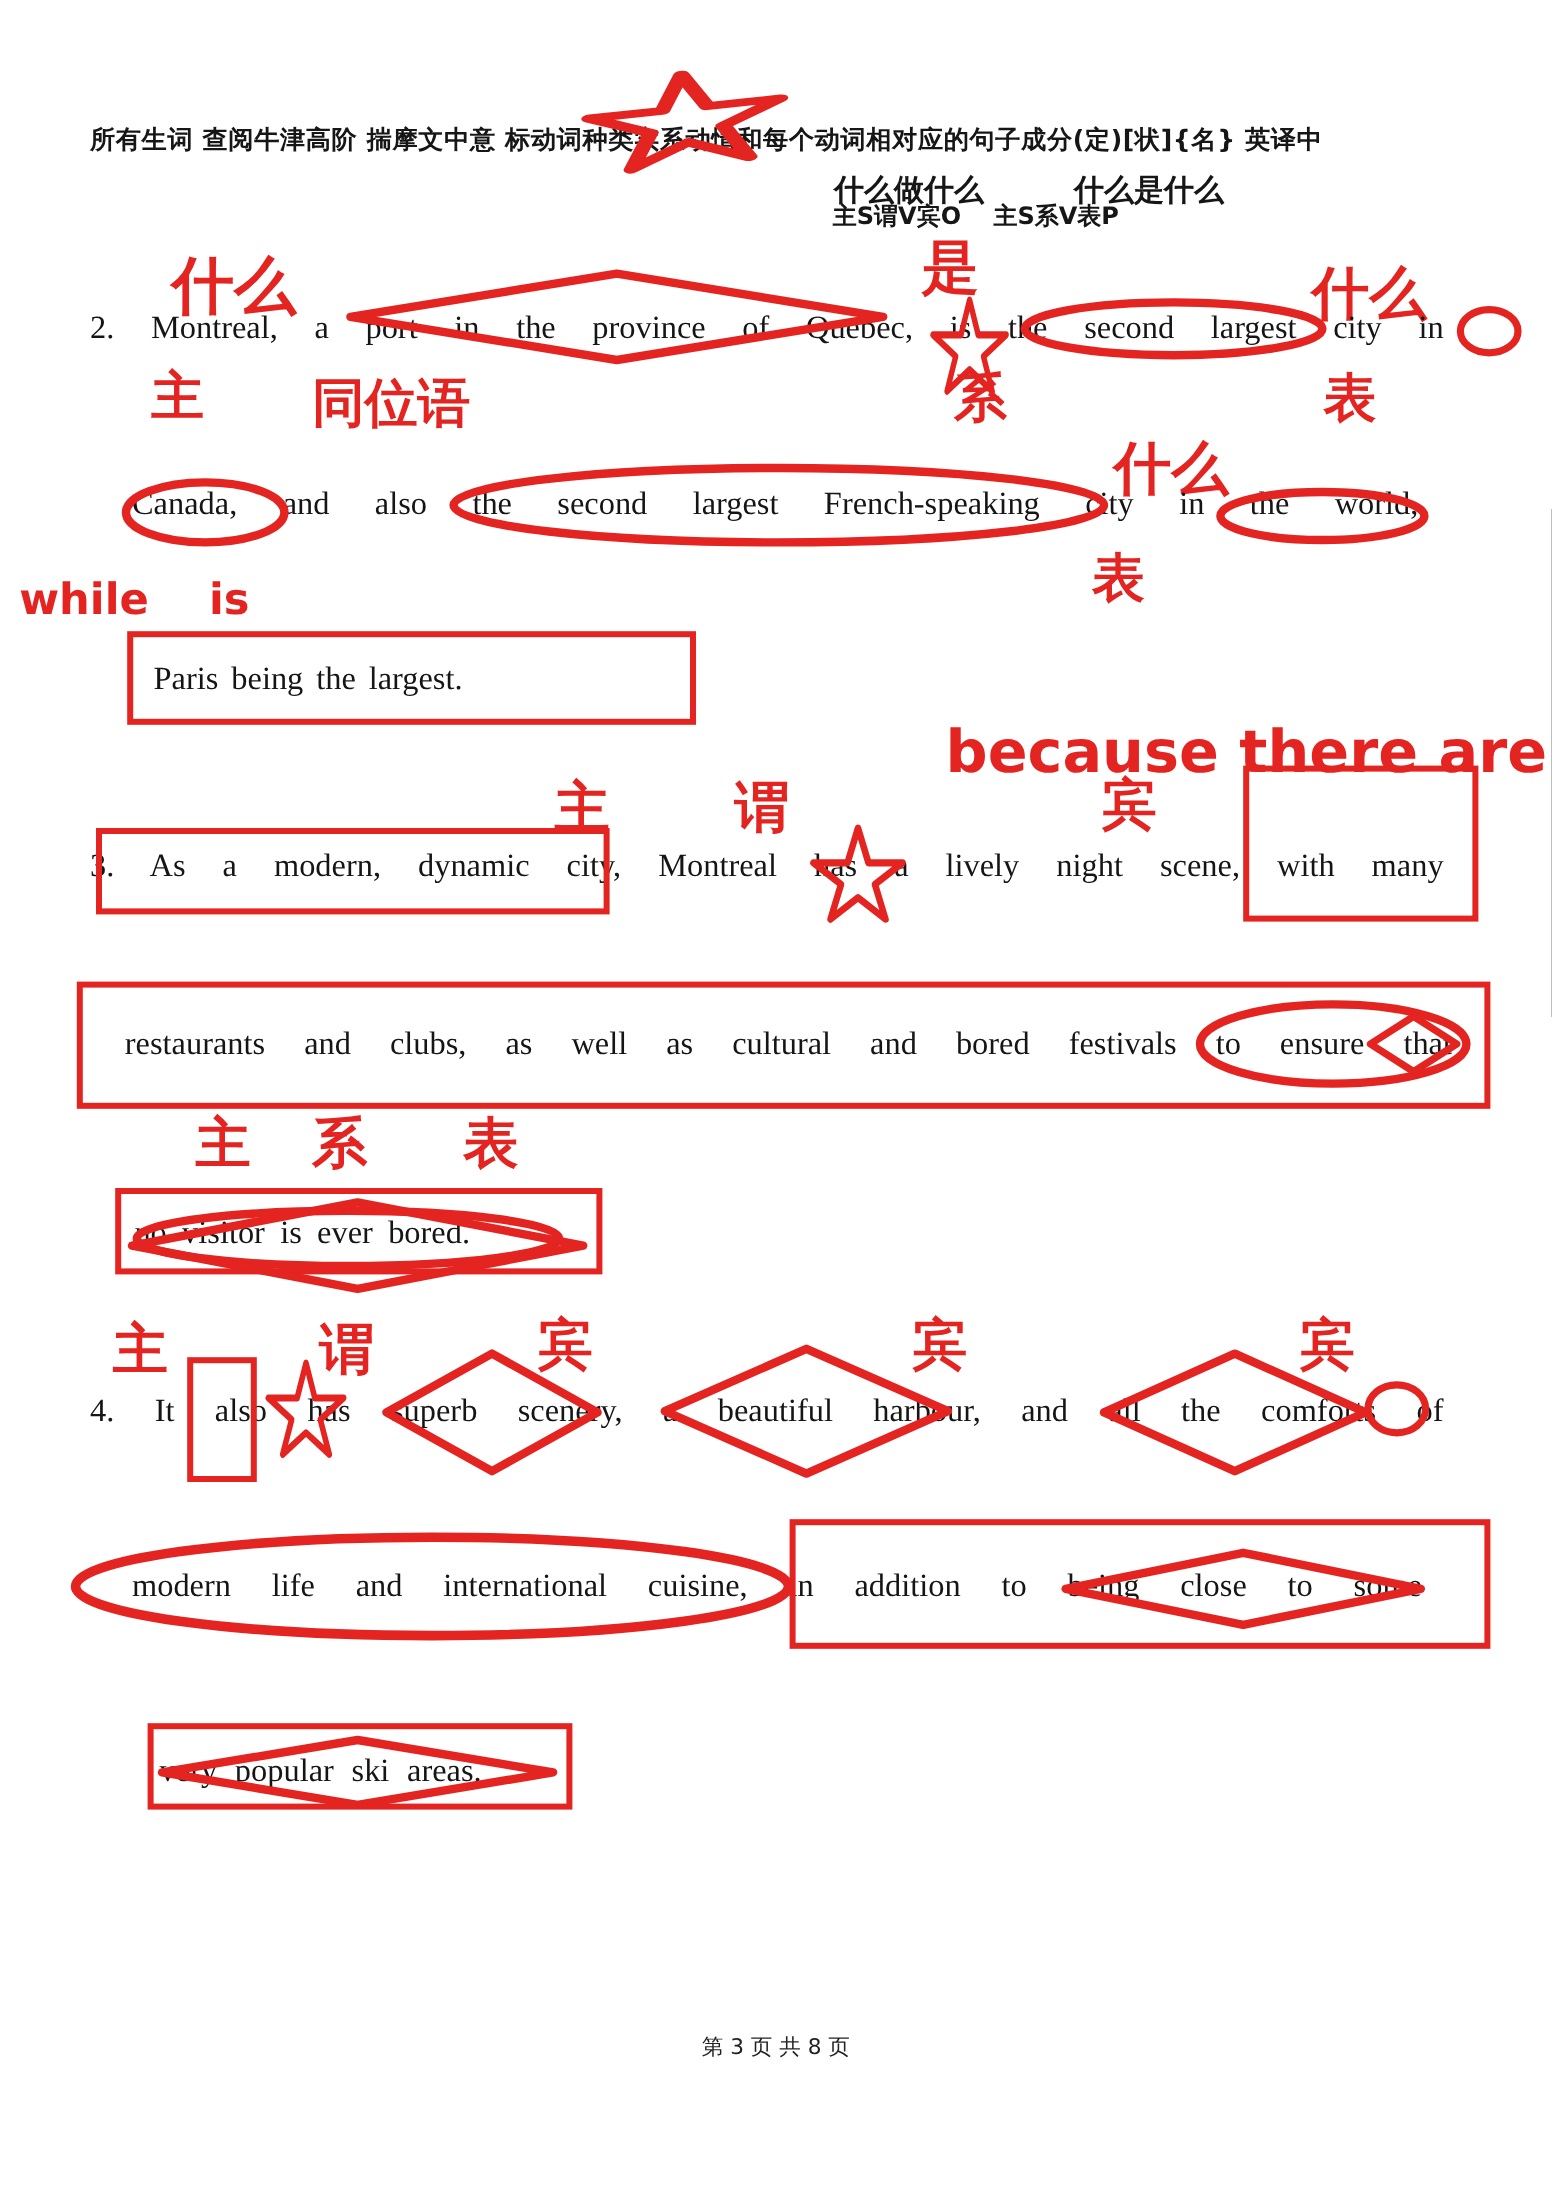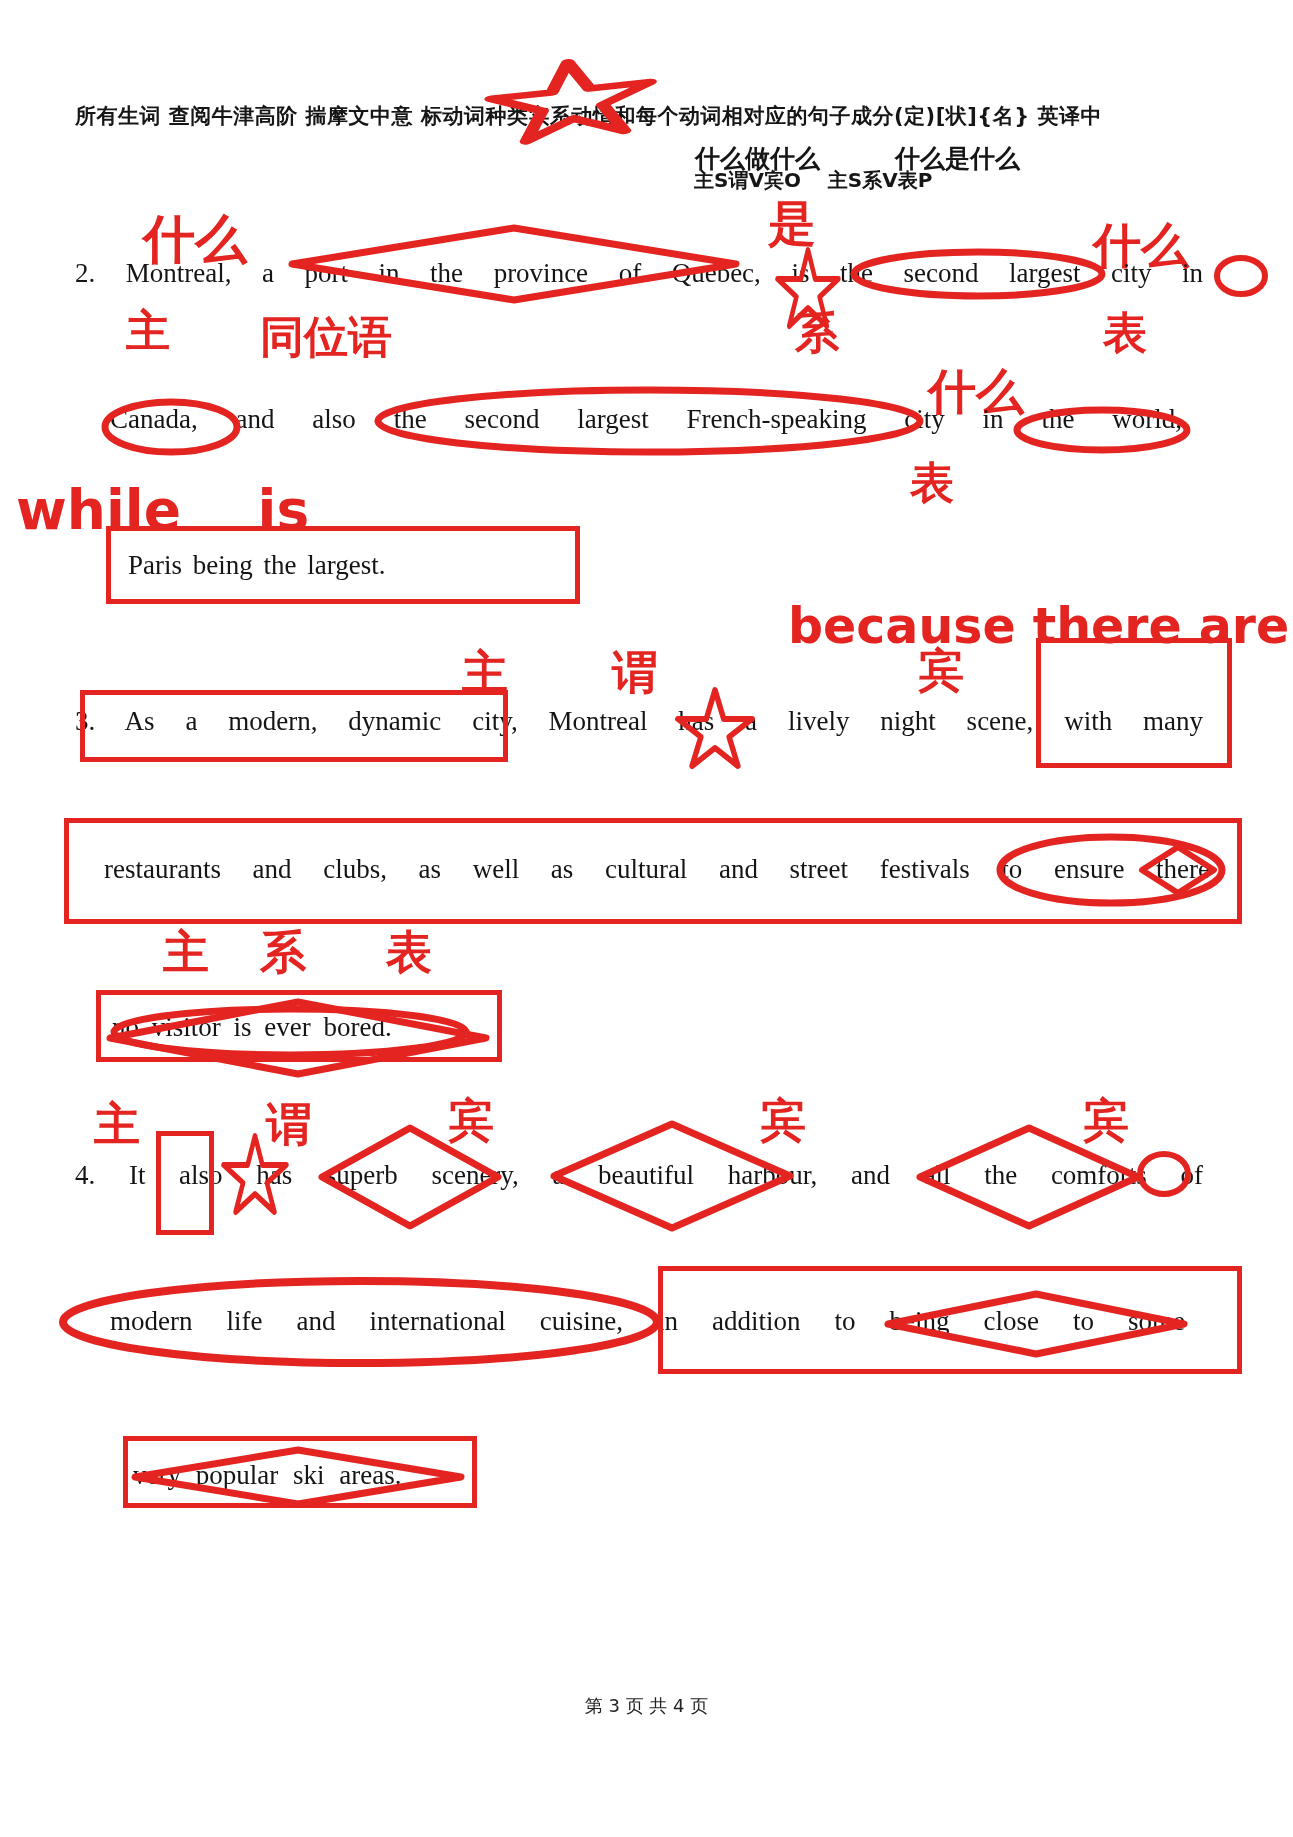--- a/index.html
+++ b/index.html
@@ -85,41 +85,41 @@
     <ellipse stroke-width="7" cx="70" cy="29" rx="66" ry="25"></ellipse>
   </svg>
   <svg class="shape" style="left:374px;top:386px;width:550px;height:70px;" viewBox="0 0 550 70">
     <ellipse stroke-width="7" cx="275" cy="35" rx="271" ry="31"></ellipse>
   </svg>
   <svg class="shape" style="left:1013px;top:406px;width:178px;height:48px;" viewBox="0 0 178 48">
     <ellipse stroke-width="7" cx="89" cy="24" rx="85" ry="20"></ellipse>
   </svg>
 
   <div class="red" style="left:910px;top:460px;font-size:44px;">表</div>
-  <div class="red" style="left:16px;top:482px;font-size:55px;">while    is</div>
+  <div class="red" style="left:16px;top:482px;font-size:36px;">while    is</div>
 
   <div class="redbox" style="left:106px;top:526px;width:474px;height:78px;"></div>
   <div class="bodyline nowrap" style="left:128px;top:550px;word-spacing:4px;">Paris being the largest.</div>
 
   <div class="red" style="left:788px;top:601px;font-size:49px;">because there are</div>
 
   <div class="red" style="left:462px;top:648px;font-size:46px;">主</div>
   <div class="red" style="left:612px;top:648px;font-size:46px;">谓</div>
   <div class="red" style="left:918px;top:646px;font-size:46px;">宾</div>
 
   <div class="bodyline just" style="left:75px;top:706px;width:1128px;">3. As a modern, dynamic city, Montreal has a lively night scene, with many</div>
 
   <div class="redbox" style="left:80px;top:690px;width:428px;height:72px;"></div>
   <svg class="shape" style="left:676px;top:690px;width:78px;height:84px;" viewBox="0 0 100 100" preserveAspectRatio="none">
     <polygon stroke-width="7" points="50,0 61.2,34.6 97.6,34.5 68.1,55.9 79.4,90.5 50,69 20.6,90.5 31.9,55.9 2.4,34.5 38.8,34.6"></polygon>
   </svg>
   <div class="redbox" style="left:1036px;top:638px;width:196px;height:130px;"></div>
 
   <div class="redbox" style="left:64px;top:818px;width:1178px;height:106px;"></div>
-  <div class="bodyline just" style="left:104px;top:854px;width:1106px;">restaurants and clubs, as well as cultural and street festivals to ensure there</div>
+  <div class="bodyline just" style="left:104px;top:854px;width:1106px;">restaurants and clubs, as well as cultural and bored festivals to ensure that</div>
   <svg class="shape" style="left:996px;top:833px;width:230px;height:74px;" viewBox="0 0 230 74">
     <ellipse stroke-width="7" cx="115" cy="37" rx="111" ry="33"></ellipse>
   </svg>
   <svg class="shape" style="left:1138px;top:843px;width:80px;height:54px;" viewBox="0 0 80 54">
     <polygon stroke-width="6" points="4,27 40,4 76,27 40,50"></polygon>
   </svg>
 
   <div class="red" style="left:163px;top:928px;font-size:46px;">主</div>
   <div class="red" style="left:260px;top:928px;font-size:46px;">系</div>
   <div class="red" style="left:386px;top:928px;font-size:46px;">表</div>
@@ -167,15 +167,15 @@
     <polygon stroke-width="7" points="4,34 152,4 300,34 152,64"></polygon>
   </svg>
 
   <div class="redbox" style="left:123px;top:1436px;width:354px;height:72px;"></div>
   <div class="bodyline nowrap" style="left:133px;top:1460px;word-spacing:8px;">very popular ski areas.</div>
   <svg class="shape" style="left:131px;top:1446px;width:334px;height:62px;" viewBox="0 0 334 62">
     <polygon stroke-width="7" points="4,31 167,4 330,31 167,58"></polygon>
   </svg>
 
 
-  <div class="footer">第 3 页 共 4 页</div>
+  <div class="footer">第 3 页 共 8 页</div>
 
 </div>
 
 </body></html>

